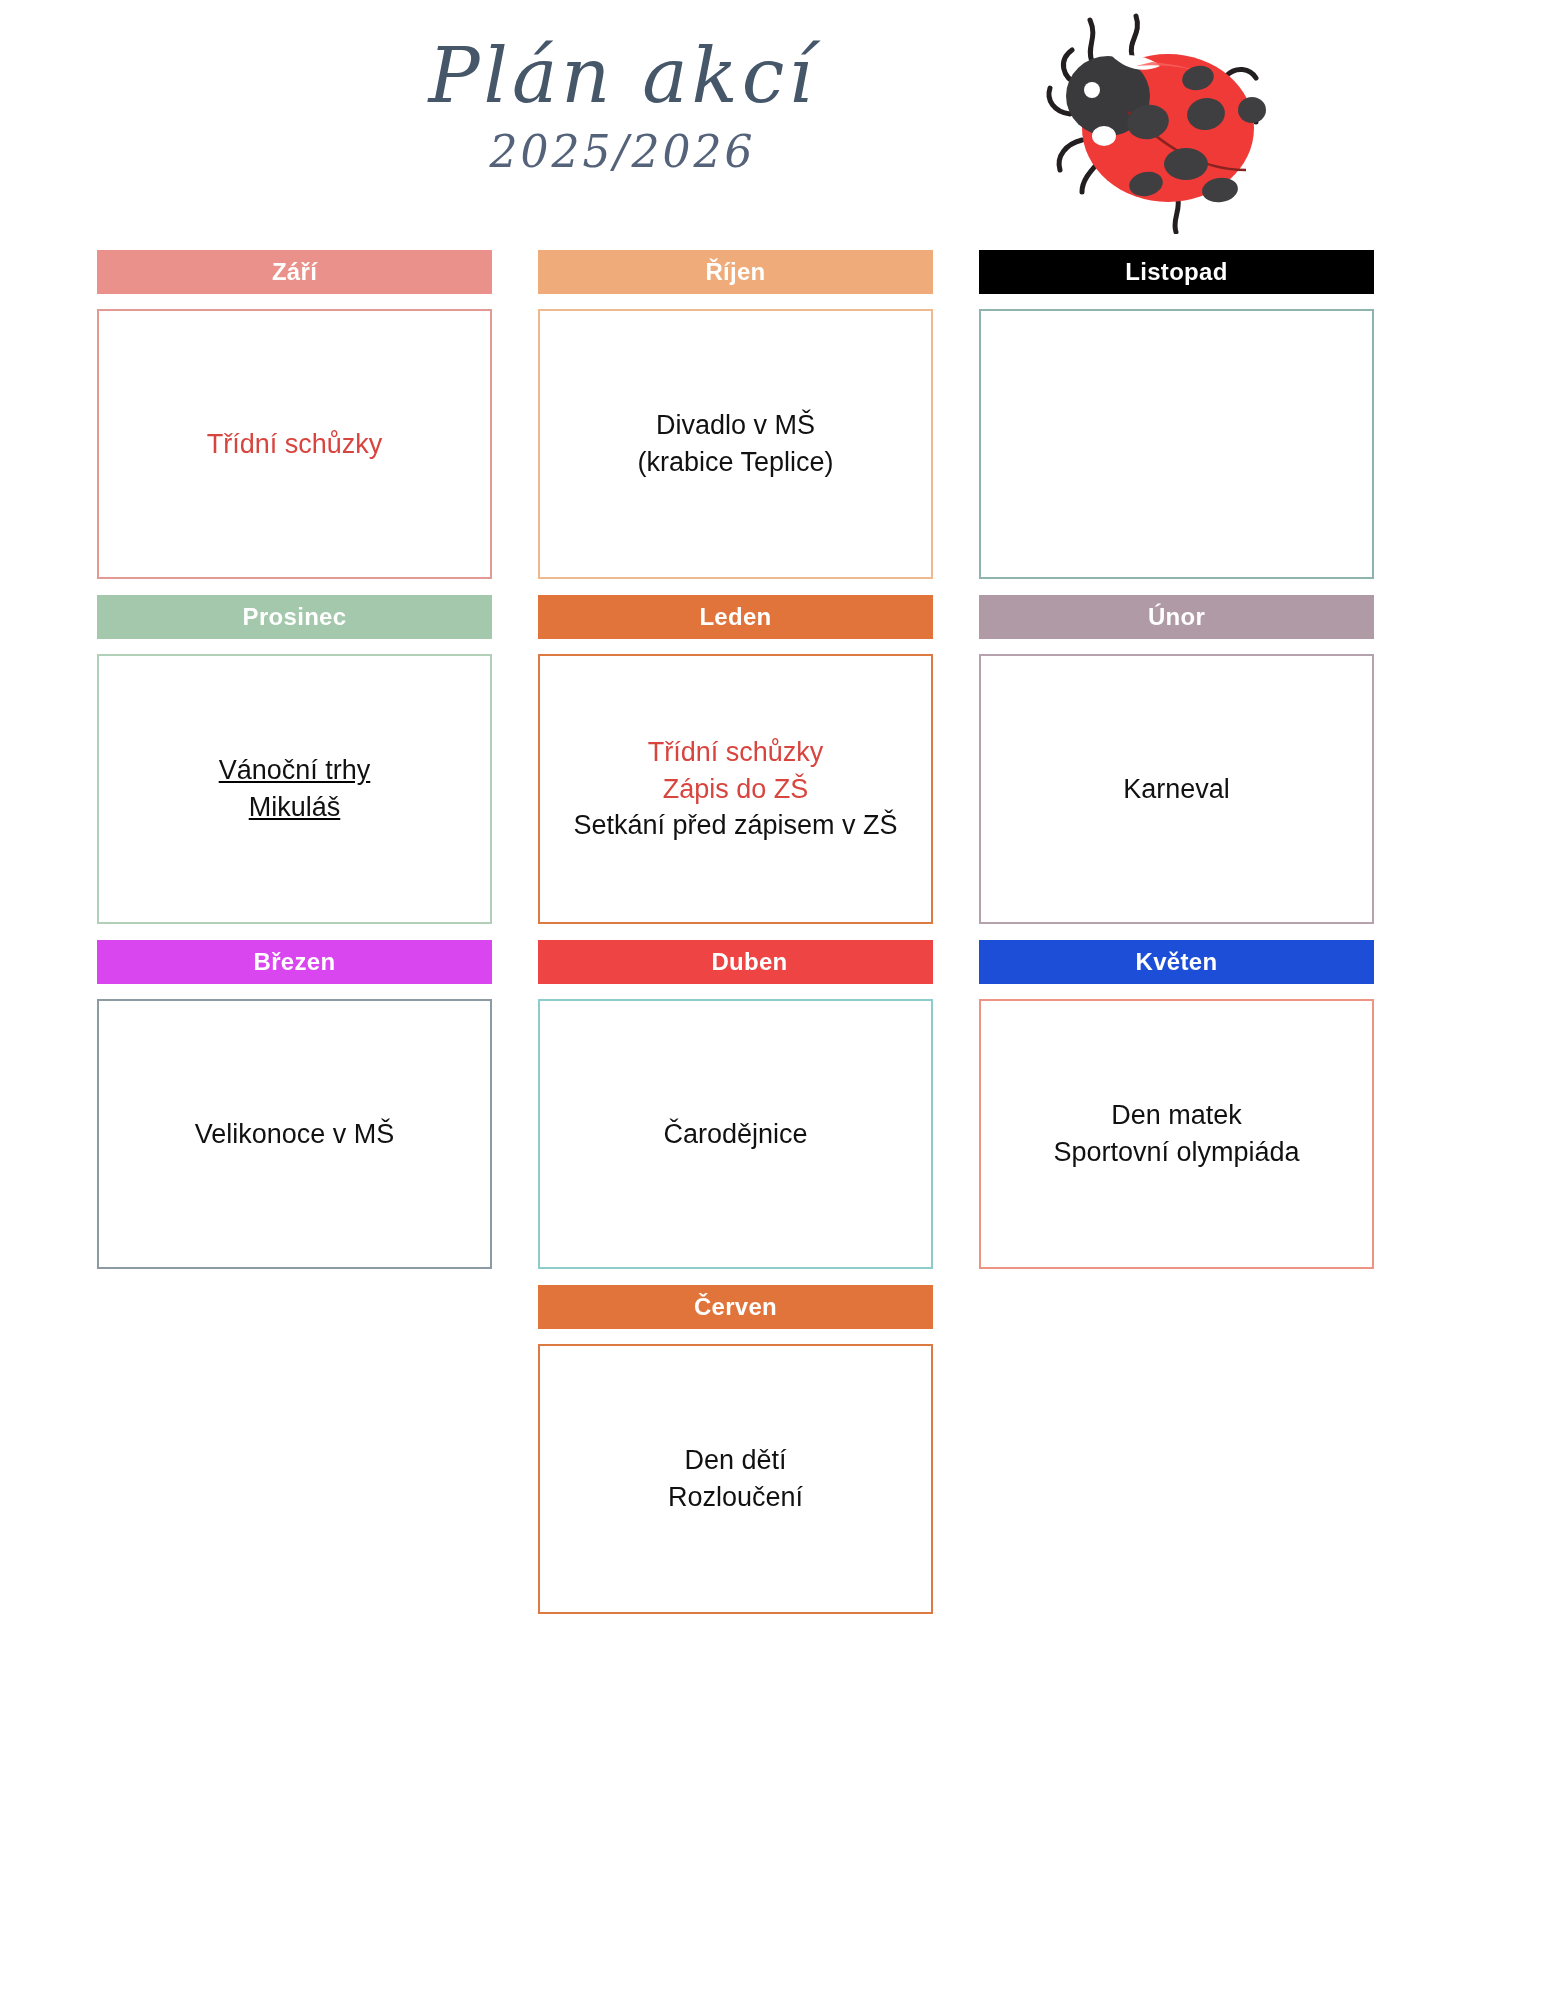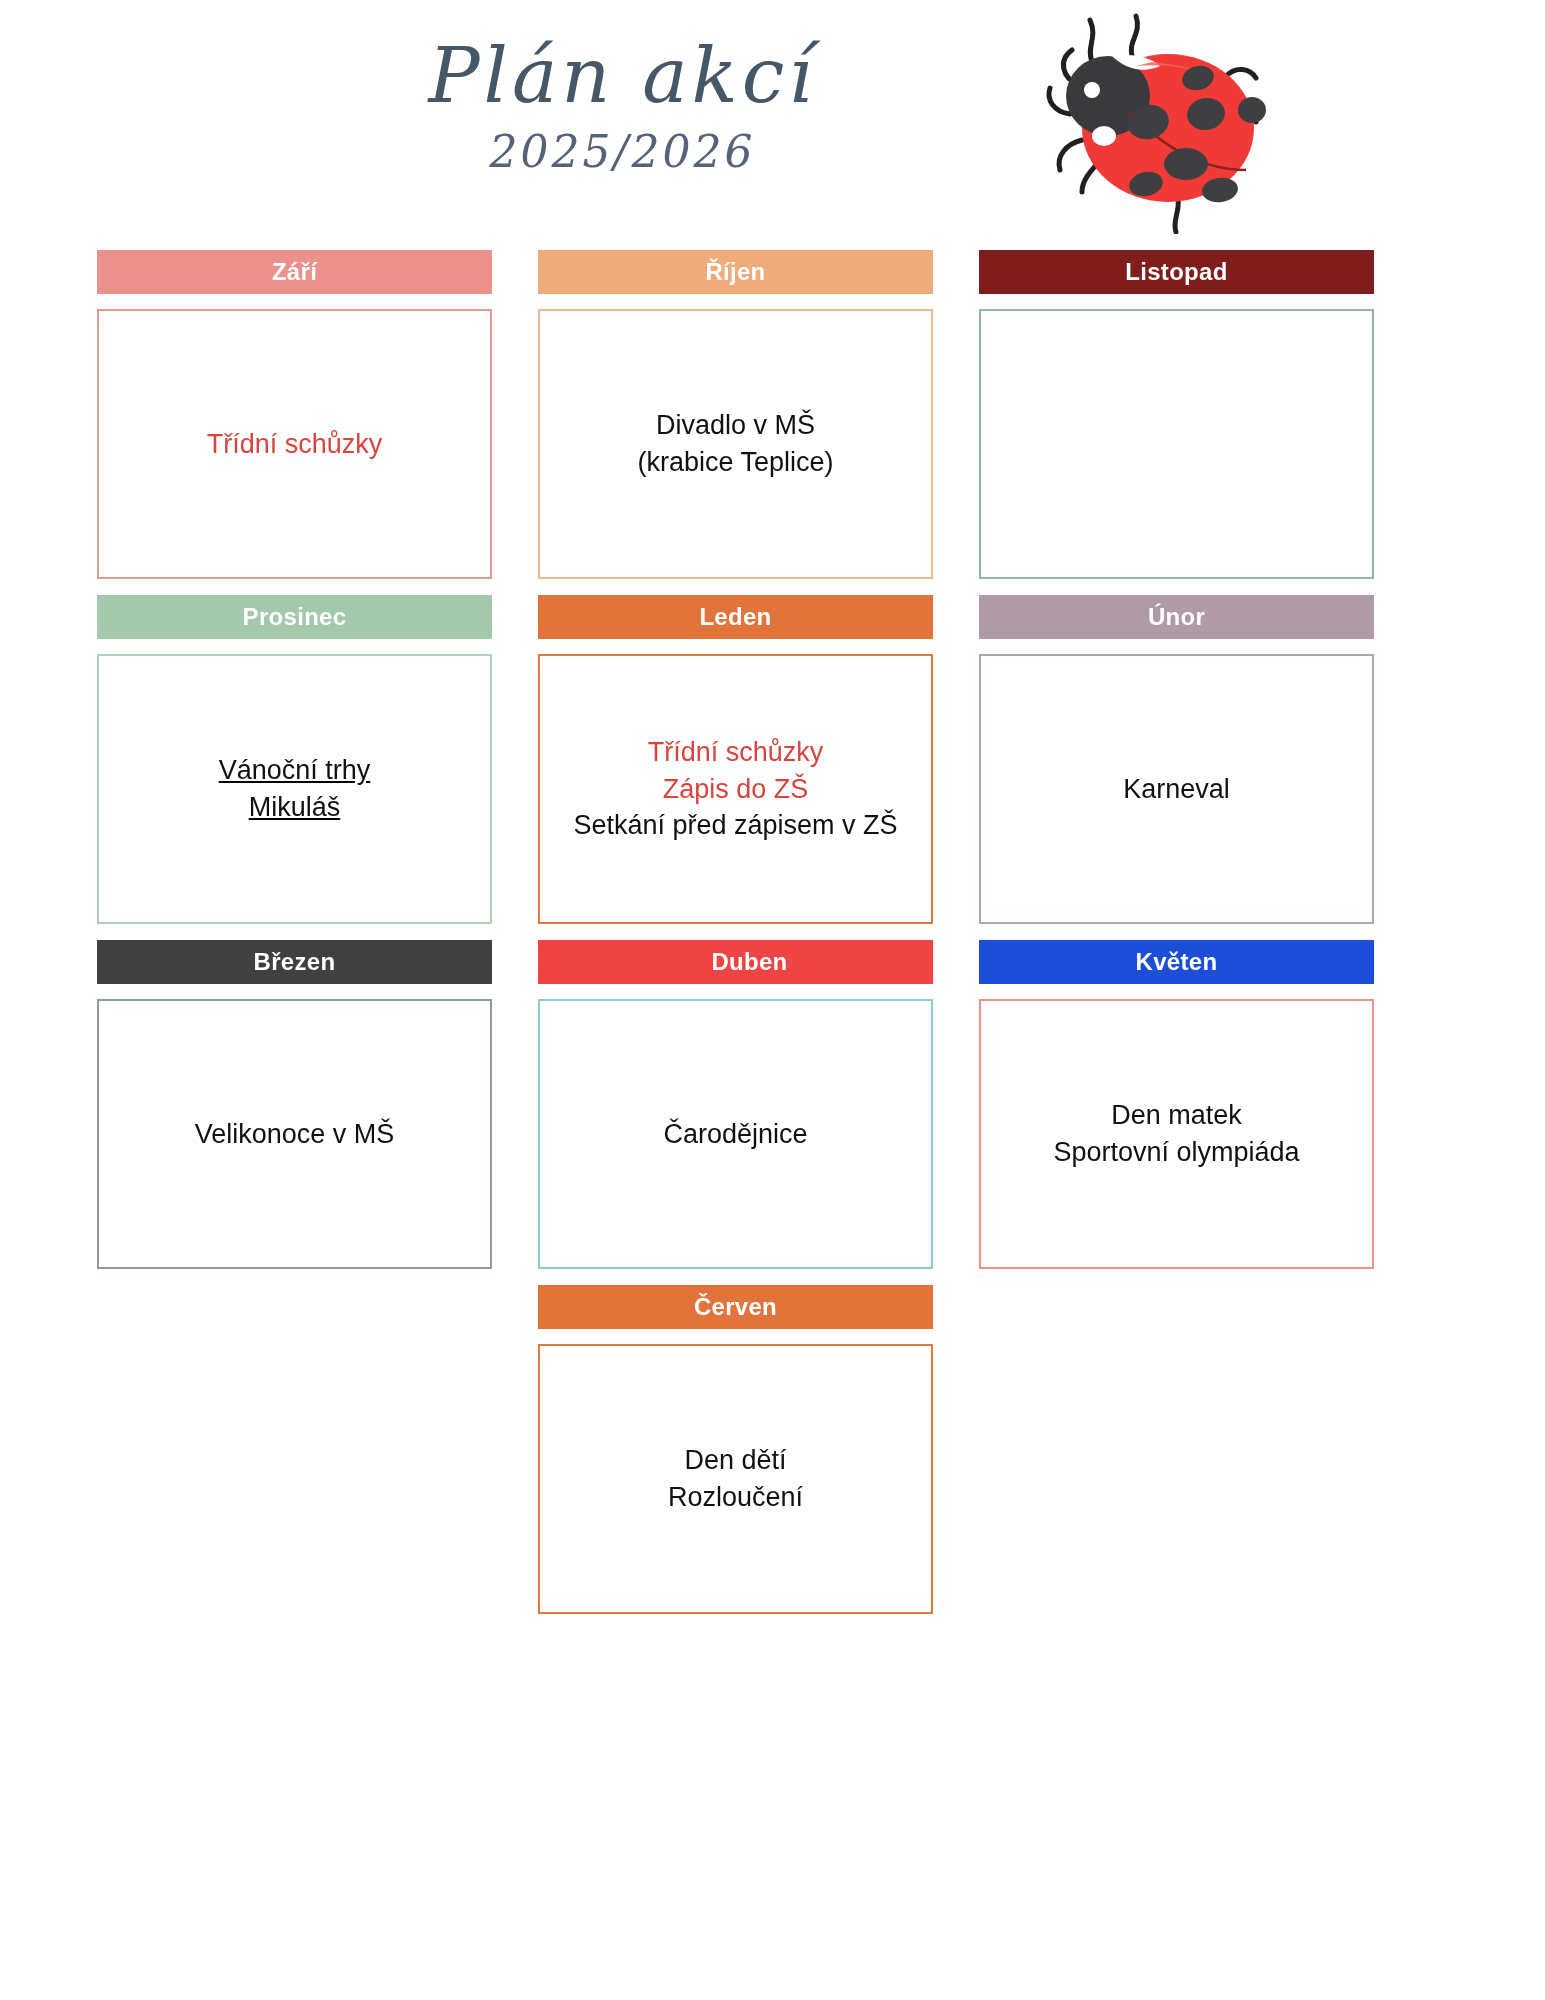--- a/index.html
+++ b/index.html
@@ -176,21 +176,21 @@
       <div class="month-cell">
         <div class="month-header" style="background: rgb(239, 172, 122);">Říjen</div>
         <div class="month-body" style="border-color: rgb(238, 185, 143);">
           <div class="event-list">
             <span class="event-line">Divadlo v MŠ</span>
             <span class="event-line">(krabice Teplice)</span>
           </div>
         </div>
       </div>
       <div class="month-cell">
-        <div class="month-header" style="background: #7f1d1d;">Listopad</div>
+        <div class="month-header" style="background: #000000;">Listopad</div>
         <div class="month-body" style="border-color: rgb(143, 179, 173);">
           <div class="event-list"></div>
         </div>
       </div>
     </div>
     <div class="month-row">
       <div class="month-cell">
         <div class="month-header" style="background: rgb(163, 200, 171);">Prosinec</div>
         <div class="month-body" style="border-color: rgb(178, 208, 183); text-decoration: underline;">
           <div class="event-list">
@@ -213,21 +213,21 @@
         <div class="month-header" style="background: rgb(176, 154, 166);">Únor</div>
         <div class="month-body" style="border-color: rgb(181, 162, 173);">
           <div class="event-list">
             <span class="event-line">Karneval</span>
           </div>
         </div>
       </div>
     </div>
     <div class="month-row">
       <div class="month-cell">
-        <div class="month-header" style="background: #404040;">Březen</div>
+        <div class="month-header" style="background: #d946ef;">Březen</div>
         <div class="month-body" style="border-color: rgb(139, 154, 163);">
           <div class="event-list">
             <span class="event-line">Velikonoce v MŠ</span>
           </div>
         </div>
       </div>
       <div class="month-cell">
         <div class="month-header" style="background: #ef4444; padding-left: 28px;">Duben</div>
         <div class="month-body" style="border-color: rgb(140, 204, 202);">
           <div class="event-list">

